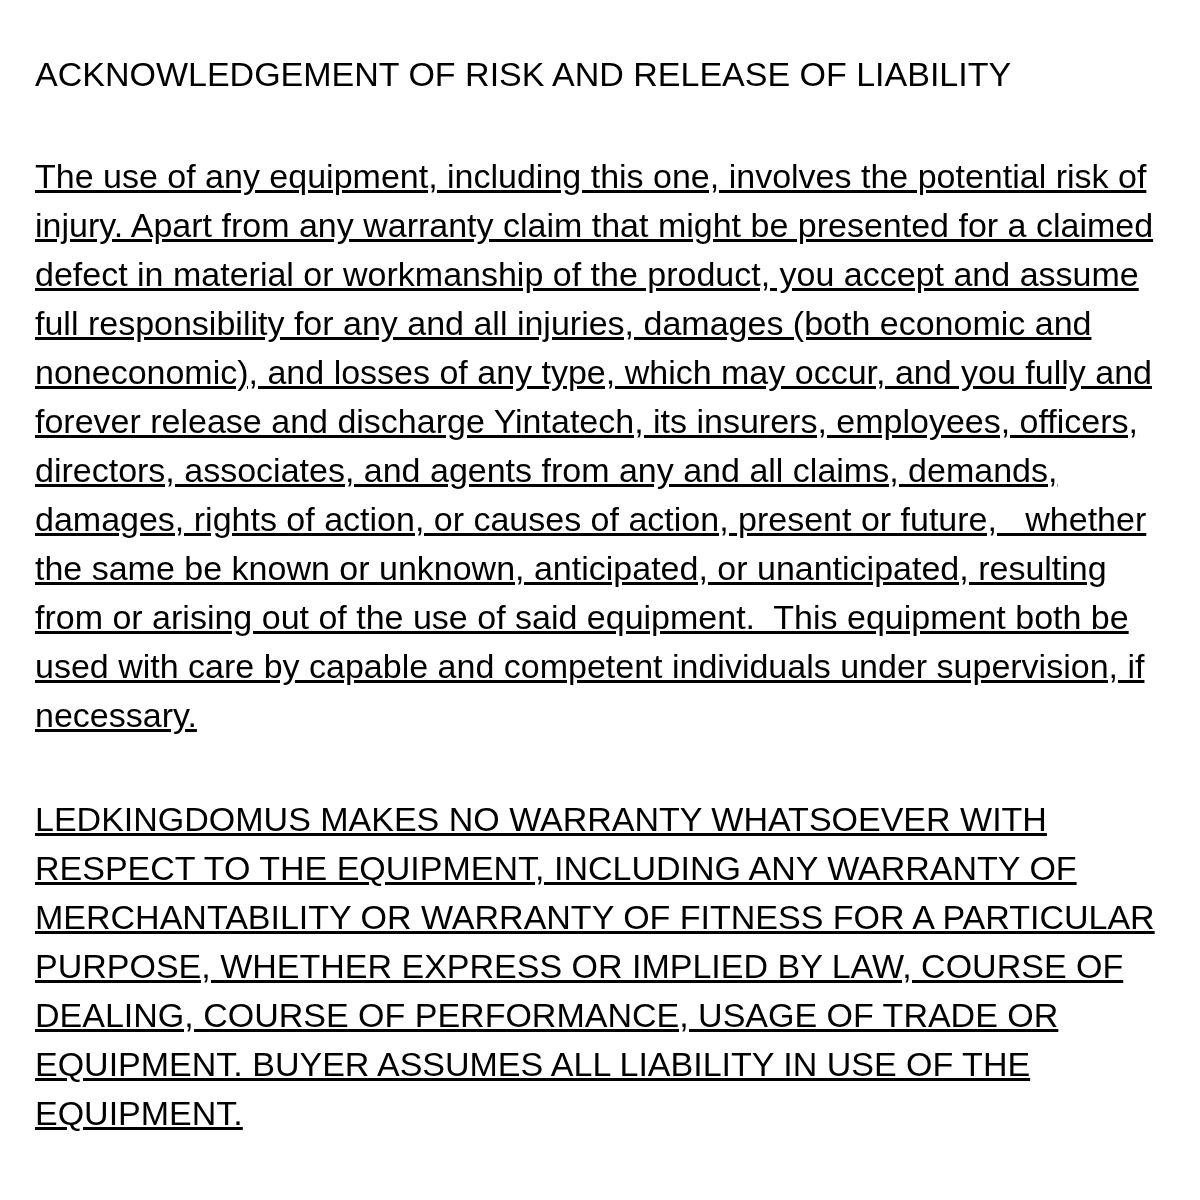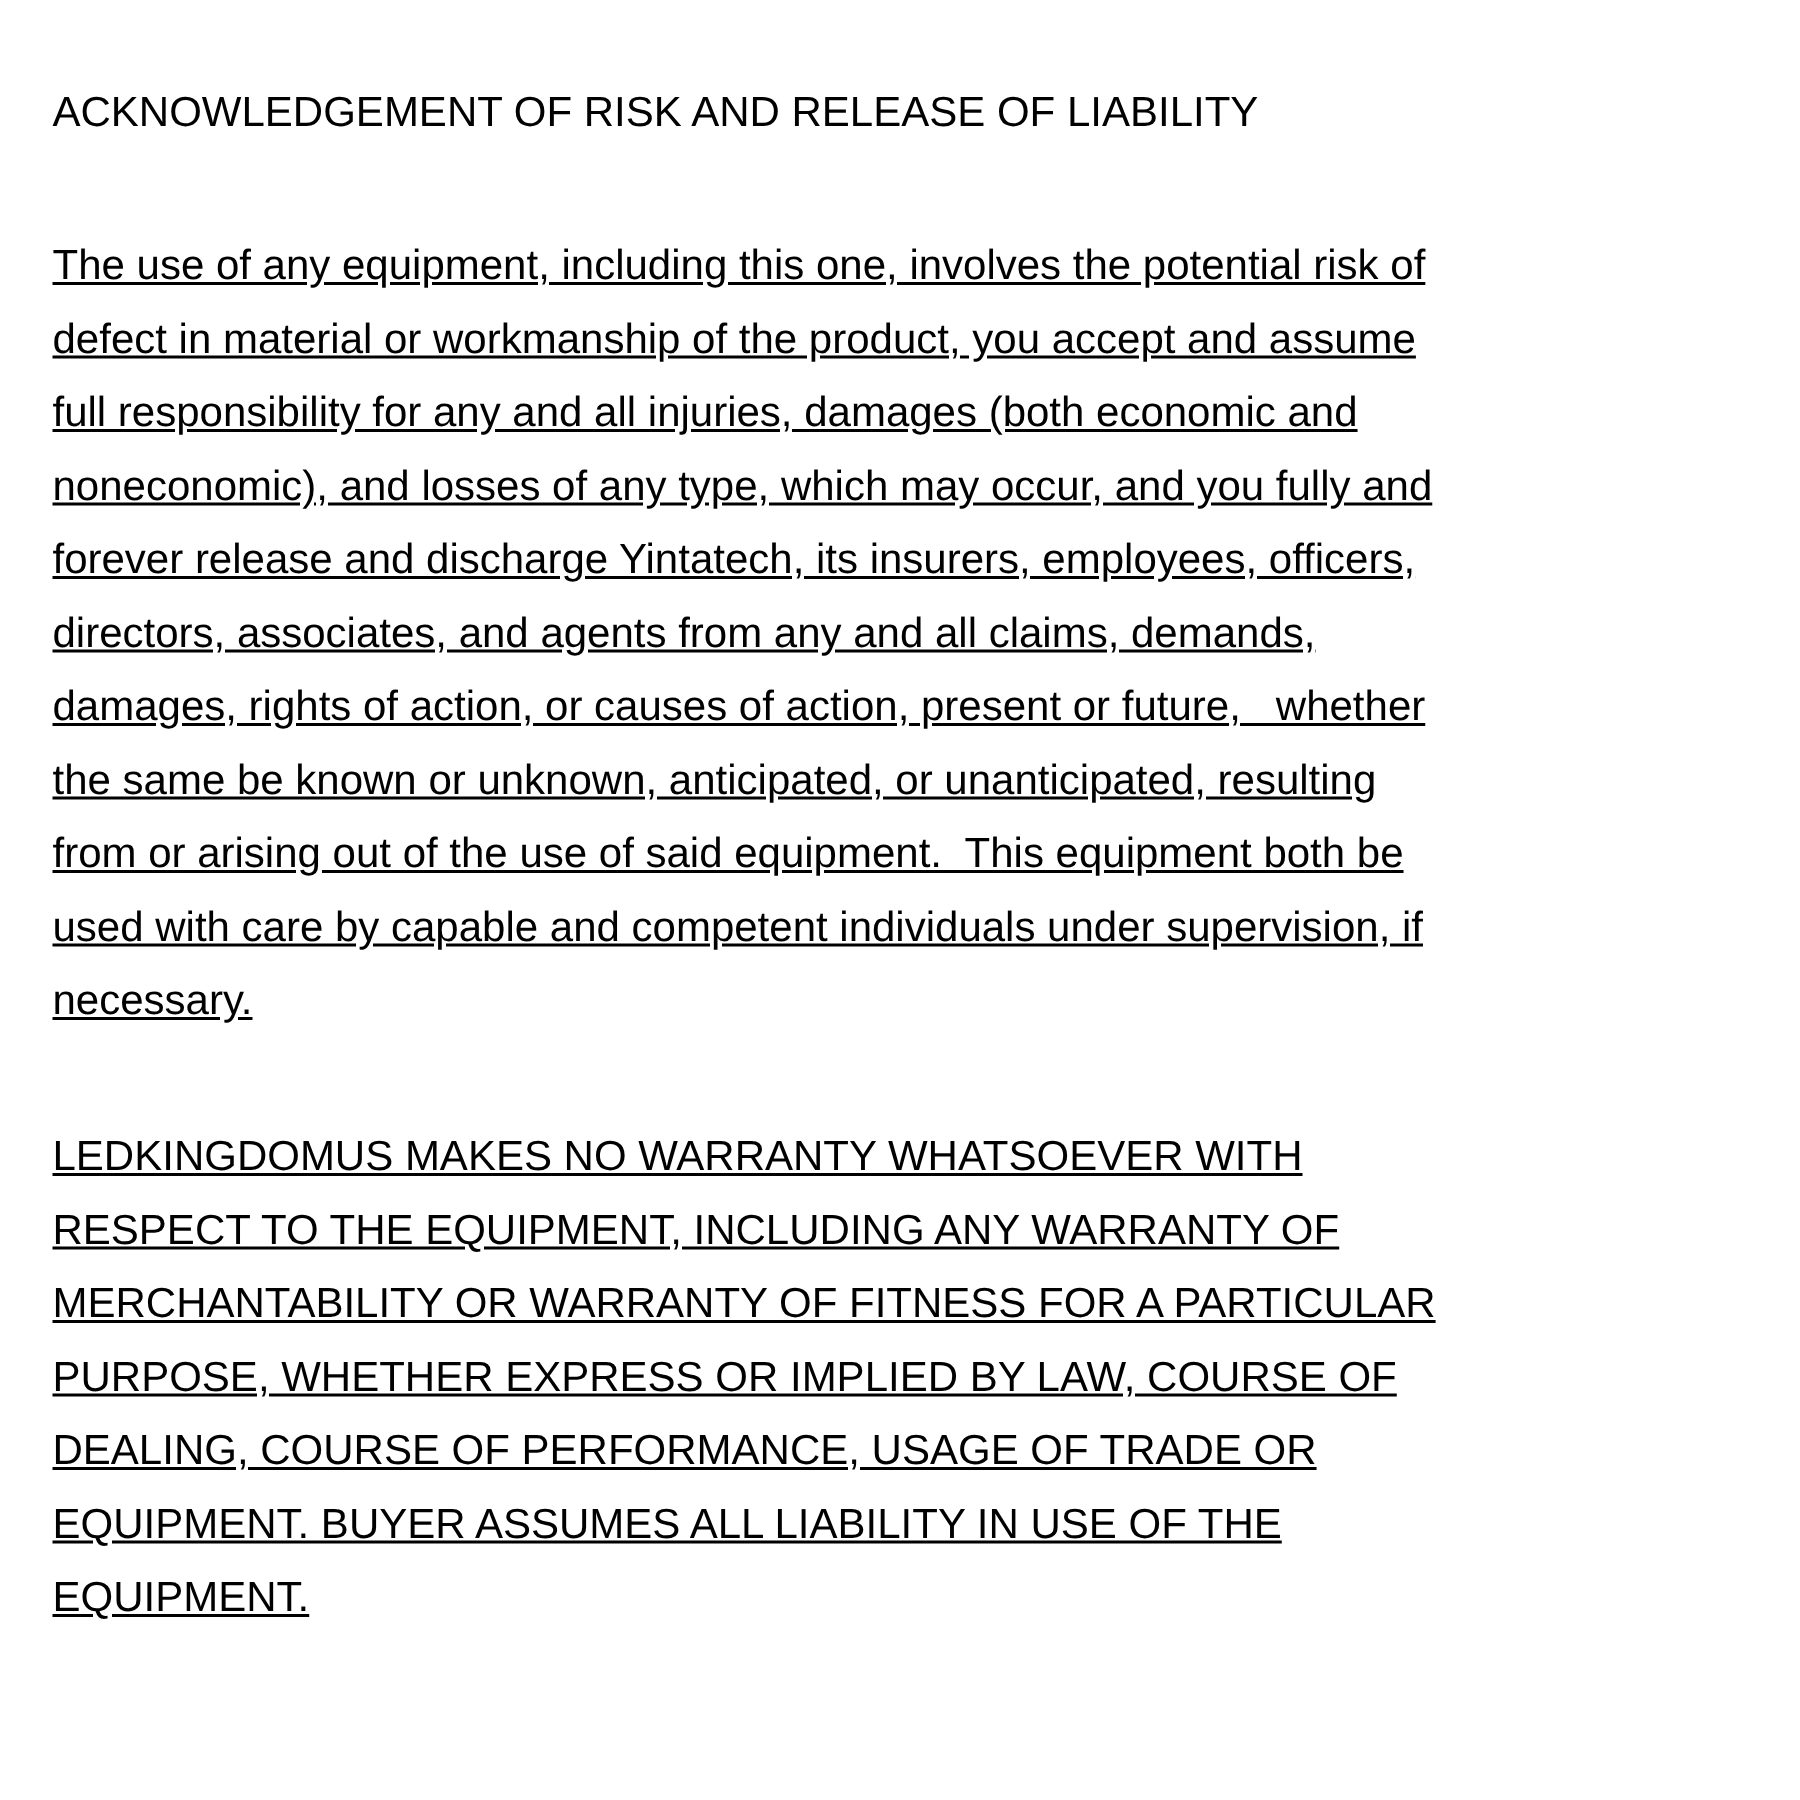--- a/index.html
+++ b/index.html
@@ -12,21 +12,21 @@
     background: #ffffff;
     color: #000000;
     font-family: "Liberation Sans", sans-serif;
     overflow: hidden;
   }
   .doc {
     box-sizing: border-box;
     width: 1200px;
     height: 1200px;
     padding: 50px 30px 16px 35px;
-    font-size: 28px;
+    font-size: 34px;
     line-height: 49px;
     font-weight: 400;
   }
   .doc-title {
     white-space: pre;
     margin: 0 0 53px 0;
   }
   .para {
     margin: 0 0 55px 0;
   }
@@ -39,20 +39,21 @@
   }
 </style>
 </head>
 <body>
 
 <div class="doc">
   <div class="doc-title">ACKNOWLEDGEMENT OF RISK AND RELEASE OF LIABILITY</div>
   <div>
       <div class="para">
         <div class="line">The use of any equipment, including this one, involves the potential risk of</div>
+        <div class="line">injury. Apart from any warranty claim that might be presented for a claimed</div>
         <div class="line">defect in material or workmanship of the product, you accept and assume</div>
         <div class="line">full responsibility for any and all injuries, damages (both economic and</div>
         <div class="line">noneconomic), and losses of any type, which may occur, and you fully and</div>
         <div class="line">forever release and discharge Yintatech, its insurers, employees, officers,</div>
         <div class="line">directors, associates, and agents from any and all claims, demands,</div>
         <div class="line">damages, rights of action, or causes of action, present or future,   whether</div>
         <div class="line">the same be known or unknown, anticipated, or unanticipated, resulting</div>
         <div class="line">from or arising out of the use of said equipment.  This equipment both be</div>
         <div class="line">used with care by capable and competent individuals under supervision, if</div>
         <div class="line">necessary.</div>

